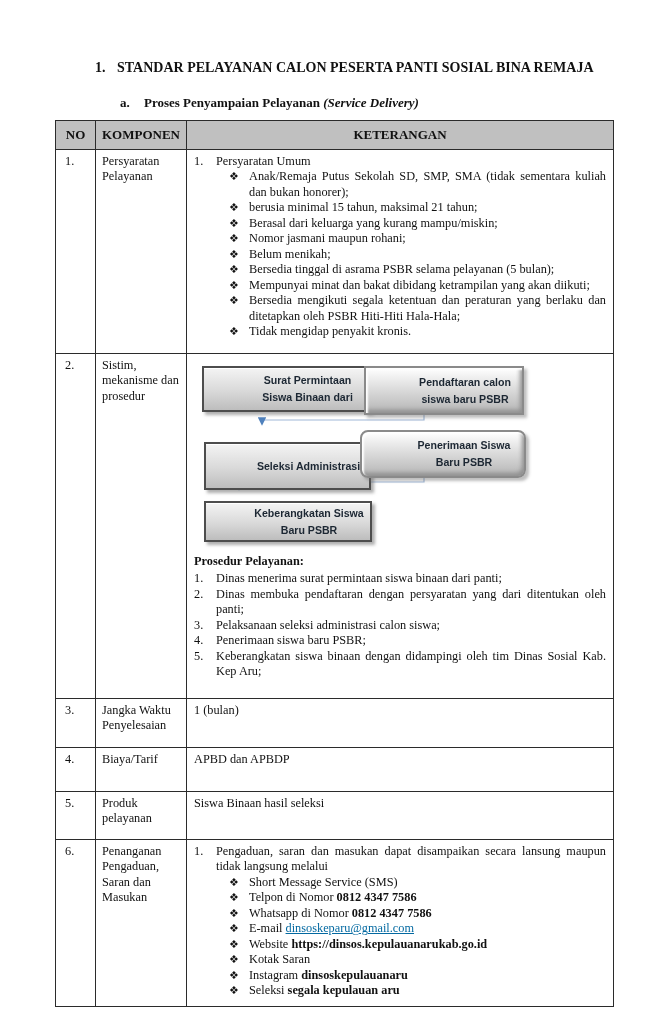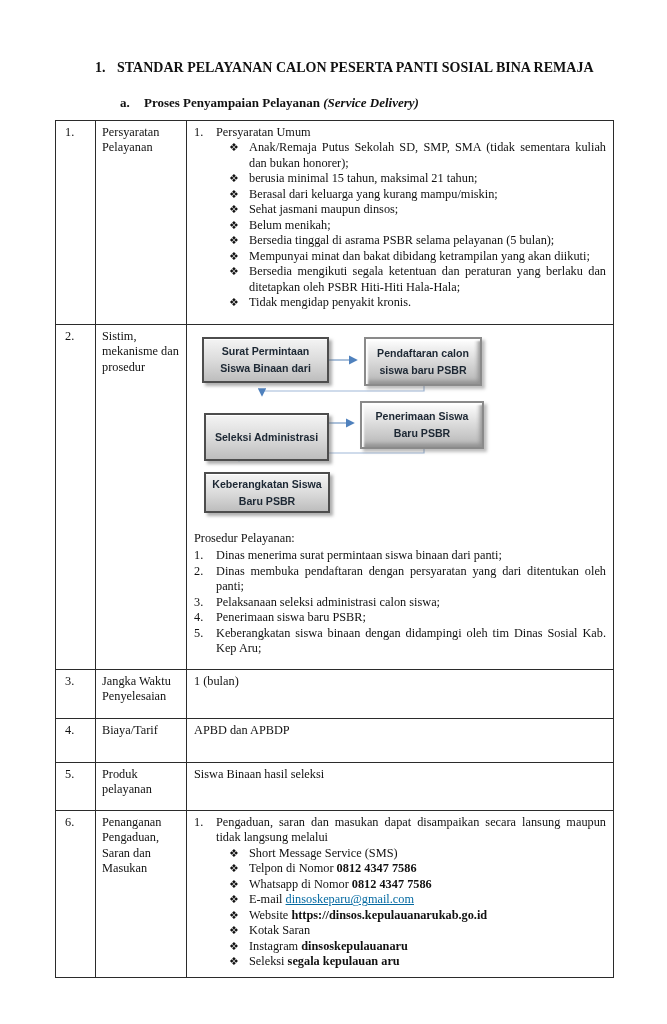--- a/index.html
+++ b/index.html
@@ -34,33 +34,33 @@
   b{font-weight:bold;}
   .link{color:#0369a1;text-decoration:underline;cursor:pointer;}
 
   
   .fc{position:relative;height:192px;width:413px;margin-top:2px;
       font-family:"Liberation Sans","DejaVu Sans",sans-serif;}
   .fc-box{position:absolute;display:flex;flex-direction:column;justify-content:center;
           align-items:center;text-align:center;font-weight:bold;font-size:10.6px;
           line-height:1.6;color:#1c2733;border:2px solid #4d4d4d;
           background:linear-gradient(180deg,#f4f4f4 0%,#d9d9d9 55%,#bdbdbd 100%);
-          box-shadow:3px 3px 3px rgba(110,110,110,.55), inset 0 1px 0 #ffffff;}
+          box-shadow:3px 3px 3px rgba(110,110,110,.55), inset 0 1px 0 #ffffff;padding-left:42px;}
   .fc-box.bevel{border:2px solid #8a8a8a;
           background:linear-gradient(180deg,#ffffff 0%,#dddddd 45%,#b5b5b5 100%);
           box-shadow:3px 3px 3px rgba(110,110,110,.45),
                      inset 2px 2px 2px #ffffff, inset -2px -3px 4px #909090;}
   .b1{left:8px;  top:6px;   width:123px;height:42px;}
   .b2{left:170px;top:6px;   width:114px;height:45px;}
   .b3{left:10px; top:70px;  width:121px;height:44px;margin-top:12px;}
-  .b4{left:166px;top:70px;  width:120px;height:44px;}
+  .b4{left:166px;top:70px;  width:120px;height:44px;border-radius:8px;}
   .b5{left:10px; top:141px; width:122px;height:37px;}
   svg.fc-lines{position:absolute;left:0;top:0;}
 
-  .proc-title{font-weight:normal;margin:8px 0 2px 0;}
+  .proc-title{font-weight:bold;margin:2px 0 2px 0;}
 </style>
 </head>
 <body>
 
 <div class="page">
 
   <div class="doc-title">
     <span class="no">1.</span>
     <span>STANDAR PELAYANAN CALON PESERTA PANTI SOSIAL BINA REMAJA</span>
   </div>
@@ -71,20 +71,25 @@
   </div>
 
   <table class="tbl">
     <colgroup>
         <col class="c-no">
         <col class="c-komp">
         <col class="c-ket">
       </colgroup>
 
     <tbody>
+        <tr class="head">
+      <td style="height:24px;">NO</td>
+      <td>KOMPONEN</td>
+      <td>KETERANGAN</td>
+    </tr>
 
     <tr>
       <td class="no-cell" style="height:195px;">1.</td>
       <td>Persyaratan Pelayanan</td>
       <td class="ket-cell">
         <div class="li">
           <span class="num">1.</span>
           <span class="txt">Persyaratan Umum</span>
         </div>
         <div class="li bullet">
@@ -94,21 +99,21 @@
         <div class="li bullet">
               <span class="mark">❖</span>
               <span class="txt">berusia minimal 15 tahun, maksimal 21 tahun;</span>
             </div>
         <div class="li bullet">
               <span class="mark">❖</span>
               <span class="txt">Berasal dari keluarga yang kurang mampu/miskin;</span>
             </div>
         <div class="li bullet">
               <span class="mark">❖</span>
-              <span class="txt">Sehat jasmani maupun dinsos;</span>
+              <span class="txt">Nomor jasmani maupun rohani;</span>
             </div>
         <div class="li bullet">
               <span class="mark">❖</span>
               <span class="txt">Belum menikah;</span>
             </div>
         <div class="li bullet">
               <span class="mark">❖</span>
               <span class="txt">Bersedia tinggal di asrama PSBR selama pelayanan (5 bulan);</span>
             </div>
         <div class="li bullet">

